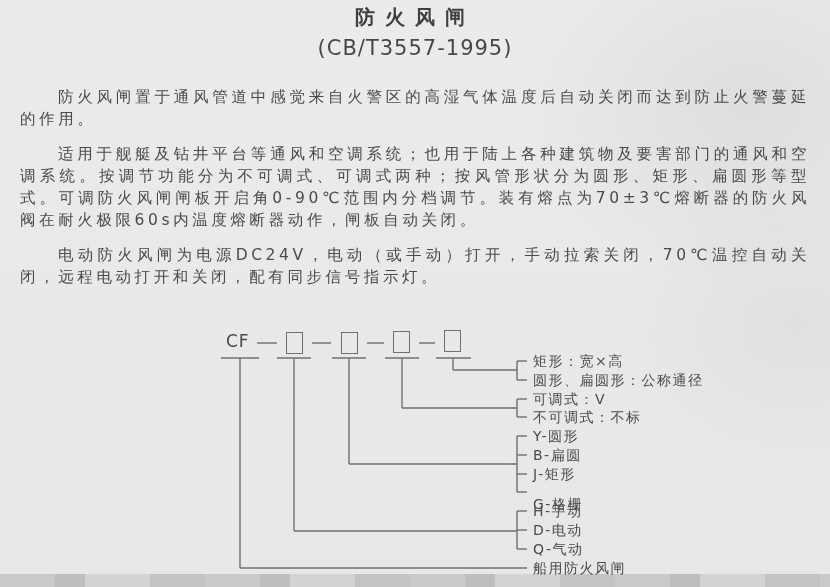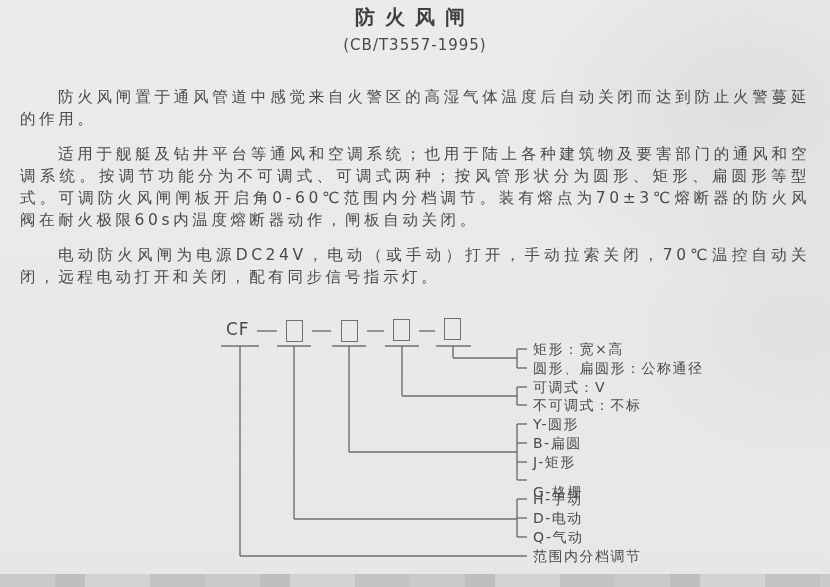--- a/index.html
+++ b/index.html
@@ -25,30 +25,30 @@
     filter:blur(.4px);
   }
   .title{
     position:absolute;top:4px;left:0;width:100%;
     margin:0;text-align:center;
     font-size:20px;font-weight:600;letter-spacing:10px;
     color:#3f3f3f;
   }
   .subtitle{
     position:absolute;top:36px;left:0;width:100%;
-    text-align:center;font-size:15px;letter-spacing:1px;color:#474747;
+    text-align:center;font-size:21px;letter-spacing:1px;color:#474747;
   }
   .body-text{
     position:absolute;top:74px;left:8px;right:8px;height:240px;
     overflow:hidden;
     font-size:15.5px;line-height:22.3px;letter-spacing:3.6px;
     text-align:justify;color:#4a4a4a;
   }
   .body-text p{margin:12px;text-indent:38px;}
-  .diagram{position:absolute;inset:0;}
+  .diagram{position:absolute;inset:0;margin-top:12px;}
   .lines{position:absolute;left:0;top:0;pointer-events:none;}
   .code-prefix{
     position:absolute;left:226px;top:319px;
     font-size:17px;letter-spacing:1px;color:#4a4a4a;
   }
   .code-box{
     position:absolute;width:15px;height:20px;
     border:1.5px solid #707070;background:transparent;
   }
   .dlabel{
@@ -61,21 +61,21 @@
 
 <div class="page">
 
   <div class="artifact-bottom"></div>
 
   <h1 class="title">防火风闸</h1>
   <div class="subtitle">(CB/T3557-1995)</div>
 
   <div class="body-text">
     <p>防火风闸置于通风管道中感觉来自火警区的高湿气体温度后自动关闭而达到防止火警蔓延的作用。</p>
-    <p>适用于舰艇及钻井平台等通风和空调系统；也用于陆上各种建筑物及要害部门的通风和空调系统。按调节功能分为不可调式、可调式两种；按风管形状分为圆形、矩形、扁圆形等型式。可调防火风闸闸板开启角0-60℃范围内分档调节。装有熔点为70±3℃熔断器的防火风阀在耐火极限60s内温度熔断器动作，闸板自动关闭。</p>
+    <p>适用于舰艇及钻井平台等通风和空调系统；也用于陆上各种建筑物及要害部门的通风和空调系统。按调节功能分为不可调式、可调式两种；按风管形状分为圆形、矩形、扁圆形等型式。可调防火风闸闸板开启角0-90℃范围内分档调节。装有熔点为70±3℃熔断器的防火风阀在耐火极限60s内温度熔断器动作，闸板自动关闭。</p>
     <p>电动防火风闸为电源DC24V，电动（或手动）打开，手动拉索关闭，70℃温控自动关闭，远程电动打开和关闭，配有同步信号指示灯。</p>
   </div>
 
   <div class="diagram">
 
     <svg class="lines" width="830" height="587" viewBox="0 0 830 587">
       <g stroke="#6f6f6f" stroke-width="1.4" fill="none">
 
         <line x1="257" y1="331" x2="277" y2="331"></line>
         <line x1="312" y1="331" x2="331" y2="331"></line>
@@ -130,16 +130,16 @@
     <div class="dlabel" style="top:360px">圆形、扁圆形：公称通径</div>
     <div class="dlabel" style="top:379px">可调式：V</div>
     <div class="dlabel" style="top:397px">不可调式：不标</div>
     <div class="dlabel" style="top:416px">Y-圆形</div>
     <div class="dlabel" style="top:435px">B-扁圆</div>
     <div class="dlabel" style="top:454px">J-矩形</div>
     <div class="dlabel" style="top:484px">G-格栅</div>
     <div class="dlabel" style="top:491px">H-手动</div>
     <div class="dlabel" style="top:510px">D-电动</div>
     <div class="dlabel" style="top:529px">Q-气动</div>
-    <div class="dlabel" style="top:548px">范围内分档调节</div>
+    <div class="dlabel" style="top:548px">船用防火风闸</div>
   </div>
 
 </div>
 
 </body></html>

